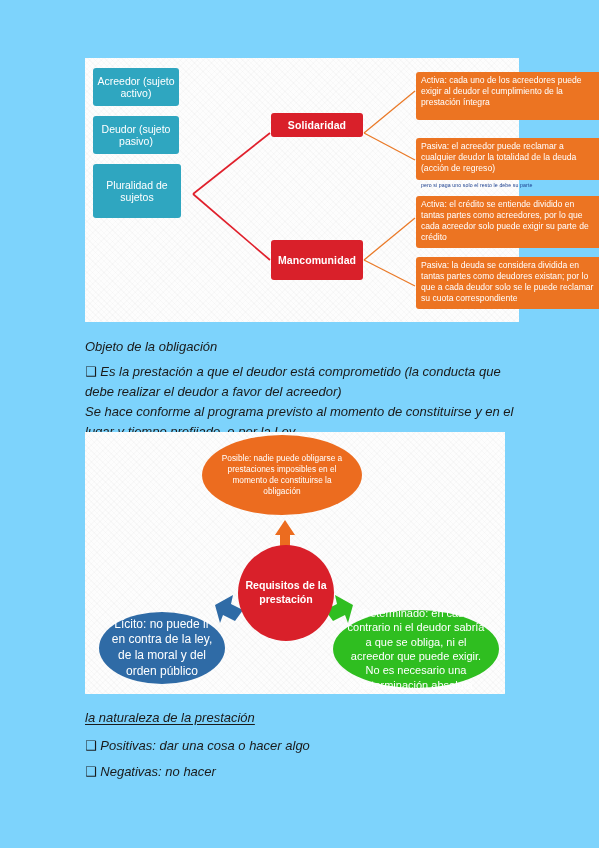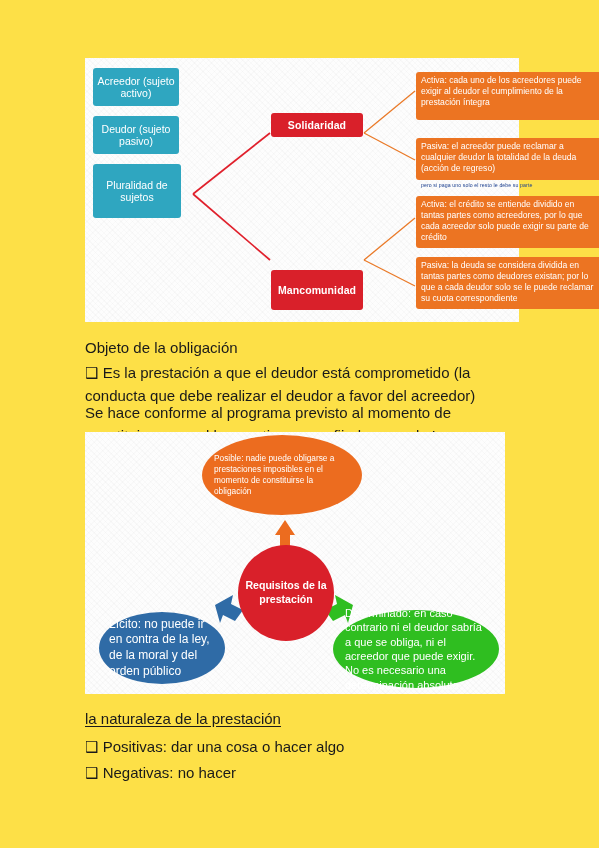--- a/index.html
+++ b/index.html
@@ -1,21 +1,21 @@
 <!DOCTYPE html>
 <html><head>
 <meta charset="utf-8">
 <style>
   html,body{margin:0;padding:0;background:#ffffff;}
   body{
     width:599px;height:848px;position:relative;overflow:hidden;
     font-family:"Liberation Sans","DejaVu Sans",sans-serif;
     color:#222;
   }
-  .page{position:absolute;inset:0;background:#fde047;}
+  .page{position:absolute;inset:0;background:#7dd3fc;}
 
   
   .diagram{
     position:absolute;
     background:
       repeating-linear-gradient(45deg, rgba(0,0,0,0.018) 0 1px, rgba(0,0,0,0) 1px 4px),
       repeating-linear-gradient(-45deg, rgba(0,0,0,0.015) 0 1px, rgba(0,0,0,0) 1px 4px),
       #fdfdfd;
   }
   .diagram svg.links{position:absolute;left:0;top:0;width:100%;height:100%;overflow:visible;}
@@ -38,31 +38,32 @@
   .orange-box .t{display:block;}
 
   .micro-note{
     position:absolute;font-size:5.2px;color:#1b3f8f;
     letter-spacing:.1px;white-space:nowrap;
   }
 
   
   .body-text{
     position:absolute;
-    font-size:15px;line-height:1.52;color:#1a1a1a;
+    font-size:13px;line-height:1.52;color:#1a1a1a;
     font-family:"Liberation Sans","DejaVu Sans",sans-serif;
+    font-style:italic;
   }
   .body-text.ul{text-decoration:underline;text-underline-offset:2px;}
   .bullet-box{font-family:"DejaVu Sans",sans-serif;}
 
   
   .ellipse{
     position:absolute;border-radius:50%;
     display:flex;align-items:center;justify-content:center;
-    text-align:left;color:#fff;box-sizing:border-box;
+    text-align:center;color:#fff;box-sizing:border-box;
     line-height:1.3;
   }
   .e-orange{background:#ec6c1f;font-size:8.3px;padding:6px 12px;}
   .e-blue{background:#2f6ba6;font-size:12px;padding:6px 10px;}
   .e-green{background:#2fbe20;font-size:11px;padding:6px 12px;}
   .circle-red{
     background:#d9202a;border-radius:50%;
     display:flex;align-items:center;justify-content:center;
     position:absolute;color:#fff;font-weight:700;font-size:10.6px;
     text-align:center;line-height:1.3;
@@ -96,21 +97,21 @@
     <div class="node teal" style="left:8px;top:58px;width:86px;height:38px;">
       <span>Deudor (sujeto pasivo)</span>
     </div>
     <div class="node teal" style="left:8px;top:106px;width:88px;height:54px;">
       <span>Pluralidad de sujetos</span>
     </div>
 
     <div class="node red-box" style="left:186px;top:55px;width:92px;height:24px;">
       <span>Solidaridad</span>
     </div>
-    <div class="node red-box" style="left:186px;top:182px;width:92px;height:40px;margin-top:30px;">
+    <div class="node red-box" style="left:186px;top:182px;width:92px;height:40px;">
       <span>Mancomunidad</span>
     </div>
 
     <div class="node orange-box" style="left:331px;top:14px;width:186px;height:48px;">
       <span class="t">Activa: cada uno de los acreedores puede exigir al deudor el cumplimiento de la prestación íntegra</span>
     </div>
     <div class="node orange-box" style="left:331px;top:80px;width:186px;height:42px;">
       <span class="t">Pasiva: el acreedor puede reclamar a cualquier deudor la totalidad de la deuda (acción de regreso)</span>
     </div>
     <div class="node orange-box" style="left:331px;top:138px;width:186px;height:52px;">

